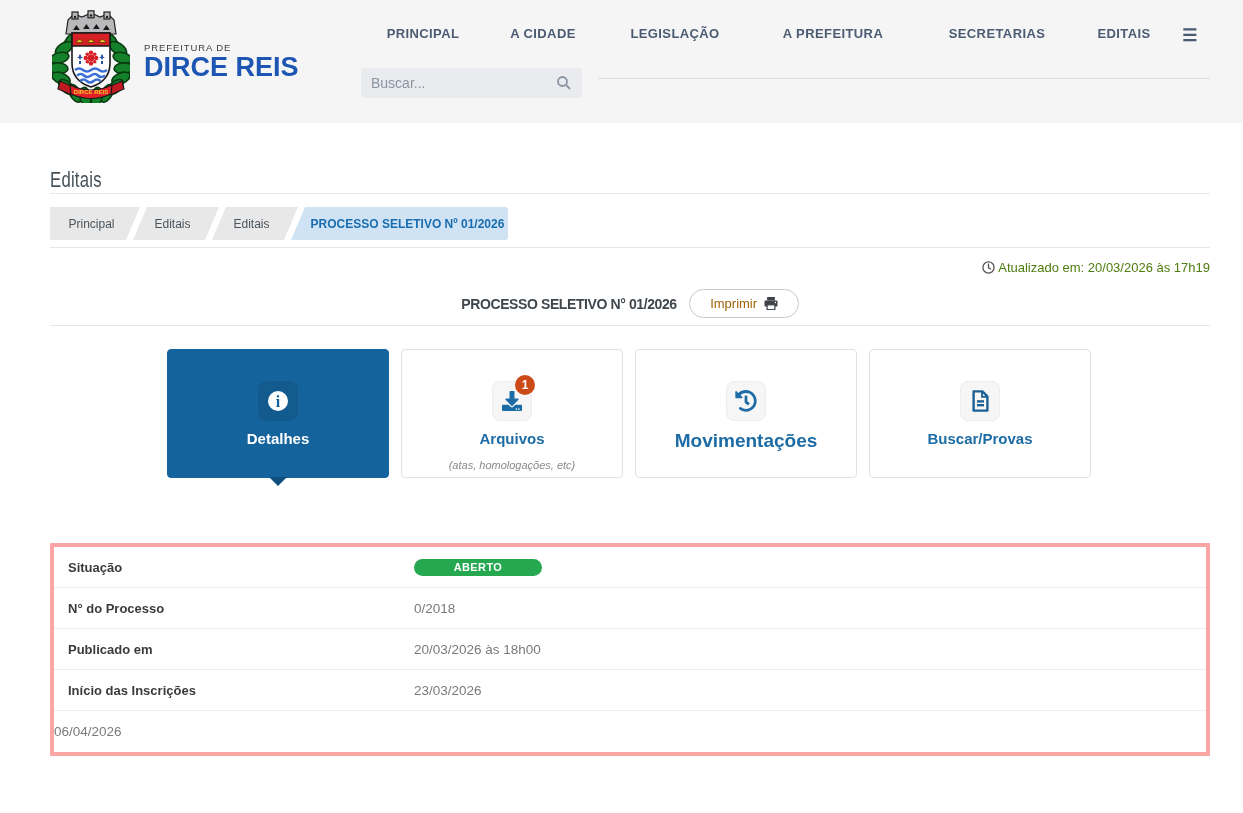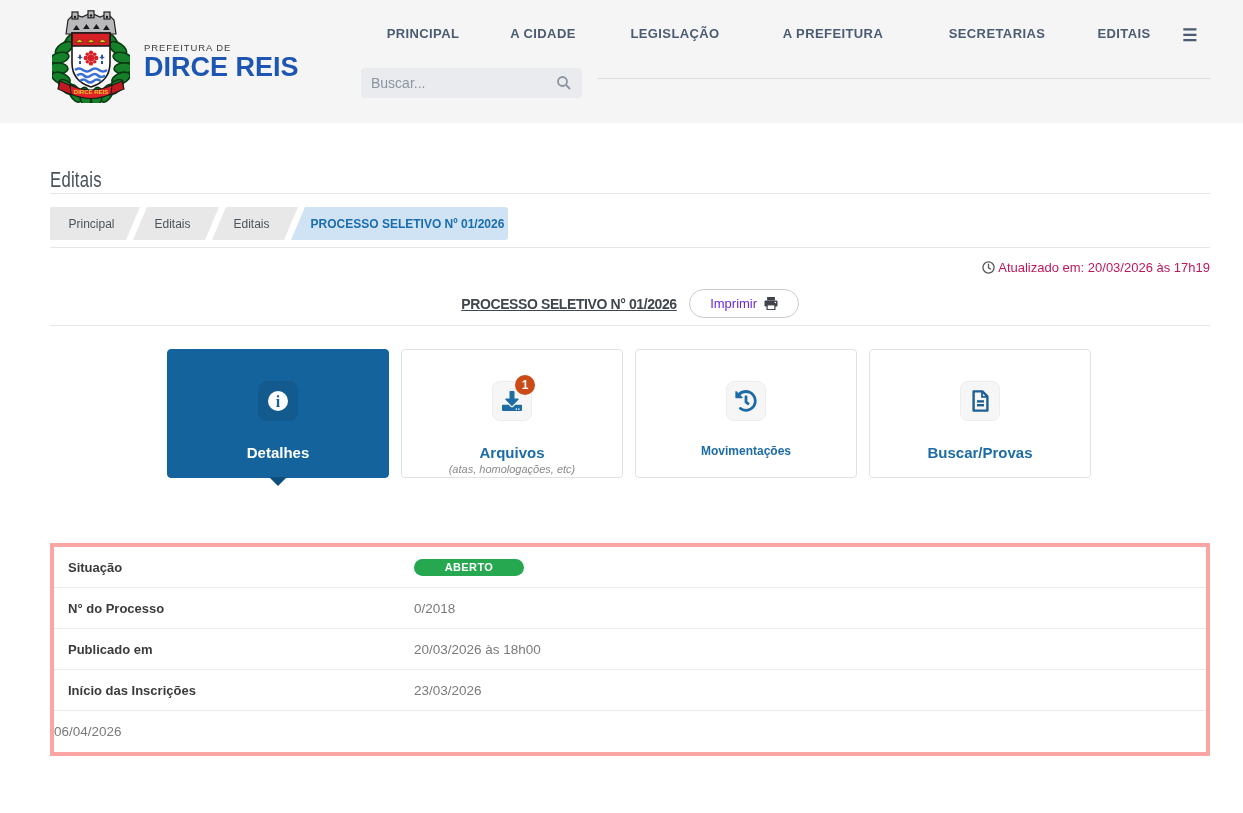--- a/index.html
+++ b/index.html
@@ -19,43 +19,43 @@
 .main { }
 h1.page-title { position:absolute; left:50px; top:167px; font-size:22px; font-weight:400; color:#47525a; transform:scaleX(0.76); transform-origin:left; letter-spacing:0.3px; }
 .hr1 { position:absolute; left:50px; top:193px; width:1160px; border-top:1px solid #e6e6e6; }
 
 .crumbs { position:absolute; left:50px; top:207px; height:33px; display:flex; }
 .crumb { background:#e8e8e8; color:#4b545c; font-size:12px; display:flex; align-items:center; justify-content:center; padding-right:14px; position:relative; margin-right:-14px; clip-path: polygon(14px 0, calc(100% - 7px) 0, calc(100% - 21px) 100%, 0 100%); }
 .crumb.first { clip-path: polygon(0 0, calc(100% - 7px) 0, calc(100% - 21px) 100%, 0 100%); }
 .crumb.active { padding-right:0; background:#cfe3f4; color:#1a6daf; font-weight:bold; font-size:12px; clip-path: polygon(14px 0, 100% 0, 100% 100%, 0 100%); border-radius:0 3px 3px 0; }
 .hr2 { position:absolute; left:50px; top:247px; width:1160px; border-top:1px solid #e6e6e6; }
 
-.updated { position:absolute; right:33px; top:260px; font-size:13px; color:#be185d;text-align:center; }
+.updated { position:absolute; right:33px; top:260px; font-size:13px; color:#4d7c0f;text-align:center; }
 .title-row { position:absolute; left:50px; top:289px; width:1160px; text-align:center; }
-.proc-title { font-size:14px; font-weight:bold; color:#3f464c; letter-spacing:-0.4px; vertical-align:middle;text-decoration:underline; }
-.btn-print { display:inline-block; margin-left:8px; border:1px solid #c9c9c9; border-radius:15px; background:#fff; padding:6px 20px; font-size:13px; color:#6d28d9; vertical-align:middle; }
+.proc-title { font-size:14px; font-weight:bold; color:#3f464c; letter-spacing:-0.4px; vertical-align:middle; }
+.btn-print { display:inline-block; margin-left:8px; border:1px solid #c9c9c9; border-radius:15px; background:#fff; padding:6px 20px; font-size:13px; color:#a16207; vertical-align:middle; }
 .hr3 { position:absolute; left:50px; top:325px; width:1160px; border-top:1px solid #e6e6e6; }
 
 .cards { position:absolute; left:167px; top:349px; display:flex; gap:12px; }
 .card { width:222px; height:129px; background:#fff; border:1px solid #e2e2e2; border-radius:4px; text-align:center; position:relative; }
 .card.active { background:#15639c; border-color:#15639c; }
 .card .iconbox { width:40px; height:40px; border-radius:8px; background:#f6f6f6; border:1px solid #ededed; margin:31px auto 0; display:flex; align-items:center; justify-content:center; position:relative; }
 .card.active .iconbox { background:#135a8e; border-color:#135a8e; }
-.card .label { margin-top:23px; font-size:15px; font-weight:bold; color:#1d6ca6; }
+.card .label { margin-top:9px; font-size:15px; font-weight:bold; color:#1d6ca6; }
 .card.active .label { color:#fff; }
-.card .sub { font-size:11px; color:#8a8a8a; font-style:italic; margin-top:2px; }
+.card .sub { font-size:11px; color:#8a8a8a; font-style:italic; margin-top:12px; }
 .card.active:after { content:""; position:absolute; left:50%; bottom:-9px; margin-left:-9px; border-left:9px solid transparent; border-right:9px solid transparent; border-top:9px solid #0f4f7e; }
 .badge1 { position:absolute; top:-7px; right:-4px; width:20px; height:20px; background:#cb4a18; border-radius:50%; color:#fff; font-size:12px; font-weight:bold; line-height:20px; text-align:center; }
 
 .table { position:absolute; left:50px; top:543px; width:1160px; border:4px solid #fca5a5; border-radius:1px; }
 .row { height:41px; display:flex; align-items:center; border-bottom:1px solid #ececec; }
 .row:last-child { border-bottom:none; }
 .row .k { width:360px; padding-left:14px; font-size:13px; font-weight:bold; color:#3b3b3b; }
 .row .v { font-size:13.5px; color:#7a7a7a; }
-.badge-open { display:inline-block; background:#25a850; color:#fff; font-size:11px; font-weight:bold; width:110px; height:17px; line-height:17px; text-align:center; border-radius:9px; letter-spacing:0.4px; }
+.badge-open { display:inline-block; background:#25a850; color:#fff; font-size:11px; font-weight:bold; width:128px; height:17px; line-height:17px; text-align:center; border-radius:9px; letter-spacing:0.4px; }
 </style>
 </head>
 <body>
 <div class="header">
   <div class="logo-wrap">
     <svg width="78" height="93" viewBox="0 0 78 93">
       <g>
       <ellipse cx="49.1" cy="26.2" rx="5.3" ry="9.6" fill="#15802a" stroke="#093a11" stroke-width="1.6" transform="rotate(162 49.1 26.2)"></ellipse>
       <ellipse cx="58.6" cy="31.0" rx="5.3" ry="9.6" fill="#15802a" stroke="#093a11" stroke-width="1.6" transform="rotate(143 58.6 31.0)"></ellipse>
       <ellipse cx="66.1" cy="38.5" rx="5.3" ry="9.6" fill="#15802a" stroke="#093a11" stroke-width="1.6" transform="rotate(124 66.1 38.5)"></ellipse>
@@ -196,21 +196,21 @@
       </div>
       <div class="label">Arquivos</div>
       <div class="sub">(atas, homologações, etc)</div>
     </div>
     <div class="card">
       <div class="iconbox">
         <svg width="22" height="22" viewBox="0 0 512 512">
             <path fill="#1d6ca6" d="M504 255.5c.3 136.6-111.2 248.4-247.8 248.5-59 .05-113.2-20.5-155.8-54.9-11.1-8.9-11.9-25.5-1.8-35.6l11.3-11.3c8.6-8.6 22.4-9.6 31.9-2C173.1 425.1 212.8 440 256 440c101.7 0 184-82.3 184-184 0-101.7-82.3-184-184-184-48.8 0-93.1 19-126 50l41.9 41.9c10.1 10.1 2.9 27.3-11.3 27.3H24c-8.8 0-16-7.2-16-16V38.6c0-14.3 17.2-21.4 27.3-11.3l41.1 41.1C116.3 28.6 183.9 0 258.2 0 393.9.1 503.7 119.9 504 255.5zM323.1 336l9.8-12.6c8.1-10.5 6.3-25.5-4.2-33.7L288 265.1V152c0-13.3-10.7-24-24-24h-16c-13.3 0-24 10.7-24 24v144.2l65.4 50.9c10.5 8.1 25.6 6.3 33.7-4.2z"></path>
           </svg>
       </div>
-      <div class="label" style="font-size:12px">Movimentações</div>
+      <div class="label" style="font-size:19px">Movimentações</div>
     </div>
     <div class="card">
       <div class="iconbox">
         <svg width="19" height="22" viewBox="0 0 19 22">
             <path d="M2.6 1.4 h8.8 l5 5 v14.2 h-13.8 z" fill="none" stroke="#1d6095" stroke-width="2.4" stroke-linejoin="round"></path>
             <path d="M11 1.4 v5.4 h5.4" fill="none" stroke="#1d6095" stroke-width="1.8"></path>
             <line x1="6" y1="11.4" x2="13" y2="11.4" stroke="#1d6095" stroke-width="2.4"></line>
             <line x1="6" y1="15.2" x2="13" y2="15.2" stroke="#1d6095" stroke-width="2.4"></line>
           </svg>
       </div>

